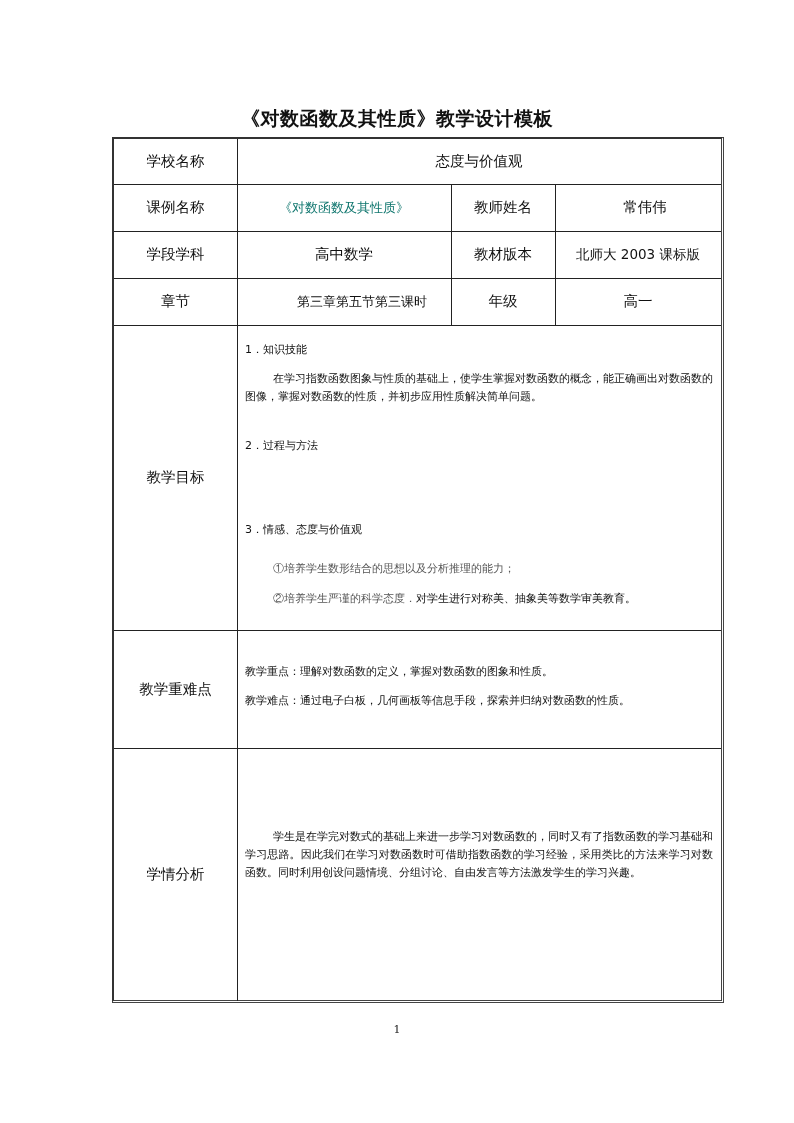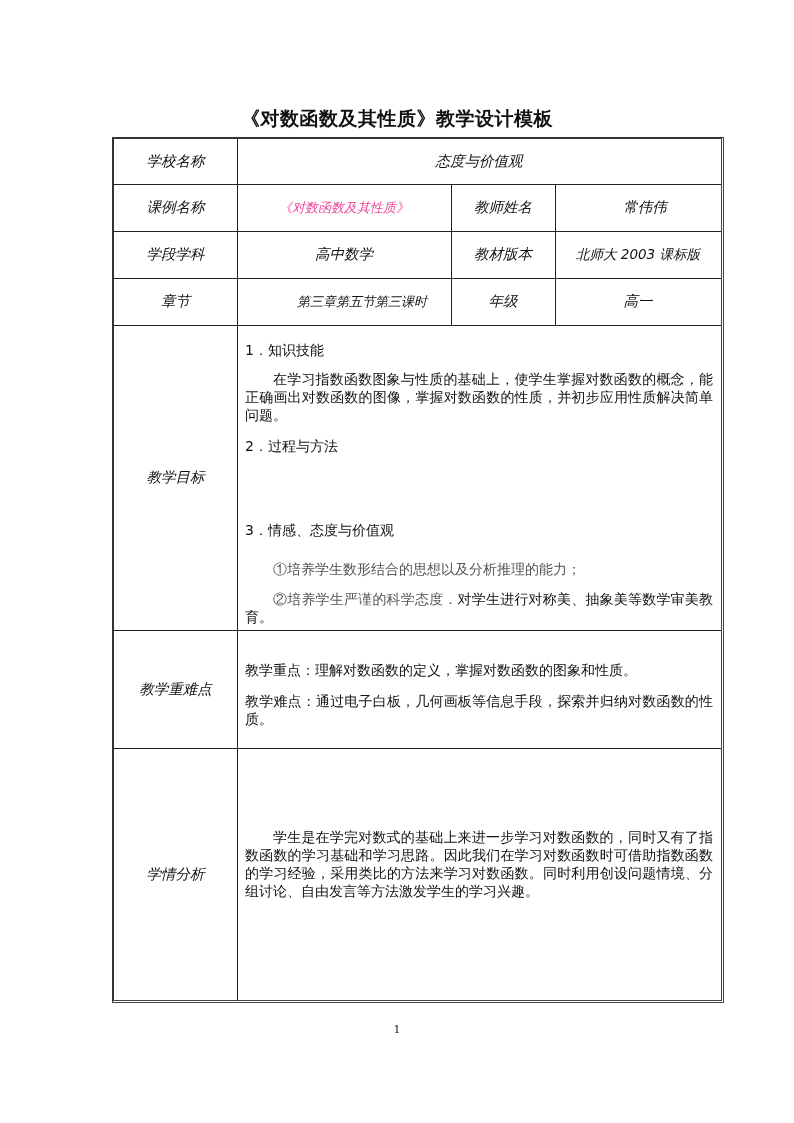--- a/index.html
+++ b/index.html
@@ -4,25 +4,25 @@
 <style>
   html, body { margin: 0; padding: 0; background: #ffffff; }
   body { width: 794px; height: 1123px; position: relative; overflow: hidden;
          font-family: "DejaVu Sans", "Liberation Sans", sans-serif; color: #111; }
   .title { position: absolute; top: 106px; left: 0; width: 794px; text-align: center;
            font-family: "DejaVu Serif", "Liberation Serif", serif; font-size: 19px; font-weight: bold; letter-spacing: 0.5px; }
   .table-wrap { position: absolute; left: 112px; top: 137px; width: 612px; height: 866px;
                 border-top: 2px solid #333; border-left: 2px solid #333; border-bottom: 3px double #444;
                 border-right: 3px double #444; box-sizing: border-box; }
   .cell { position: absolute; box-sizing: border-box; display: flex; align-items: center; justify-content: center;
-          font-size: 14.5px; font-style: italic; }
+          font-size: 14.5px; }
   .hline { position: absolute; left: 0; right: 0; height: 0; border-top: 1px solid #222; }
   .vline { position: absolute; width: 0; border-left: 1px solid #222; }
-  .serif-gray { font-family: "DejaVu Serif", "Liberation Serif", serif; color: #ec4899; font-size: 13px; }
-  .block { position: absolute; box-sizing: border-box; font-size: 14px; line-height: 18px; }
+  .serif-gray { font-family: "DejaVu Serif", "Liberation Serif", serif; color: #0f766e; font-size: 13px; }
+  .block { position: absolute; box-sizing: border-box; font-size: 11px; line-height: 18px; }
   .para { position: absolute; left: 8px; right: 8px; text-indent: 28px; text-align: justify; }
   .head { position: absolute; left: 8px; }
   .serifpart { font-family: "DejaVu Serif", "Liberation Serif", serif; color: #555; }
   .page-num { position: absolute; top: 1023px; left: 0; width: 794px; text-align: center;
               font-family: "DejaVu Serif", "Liberation Serif", serif; font-size: 11px; color: #222; }
 </style>
 </head>
 <body>
 
 <div class="title">《对数函数及其性质》教学设计模板</div>

